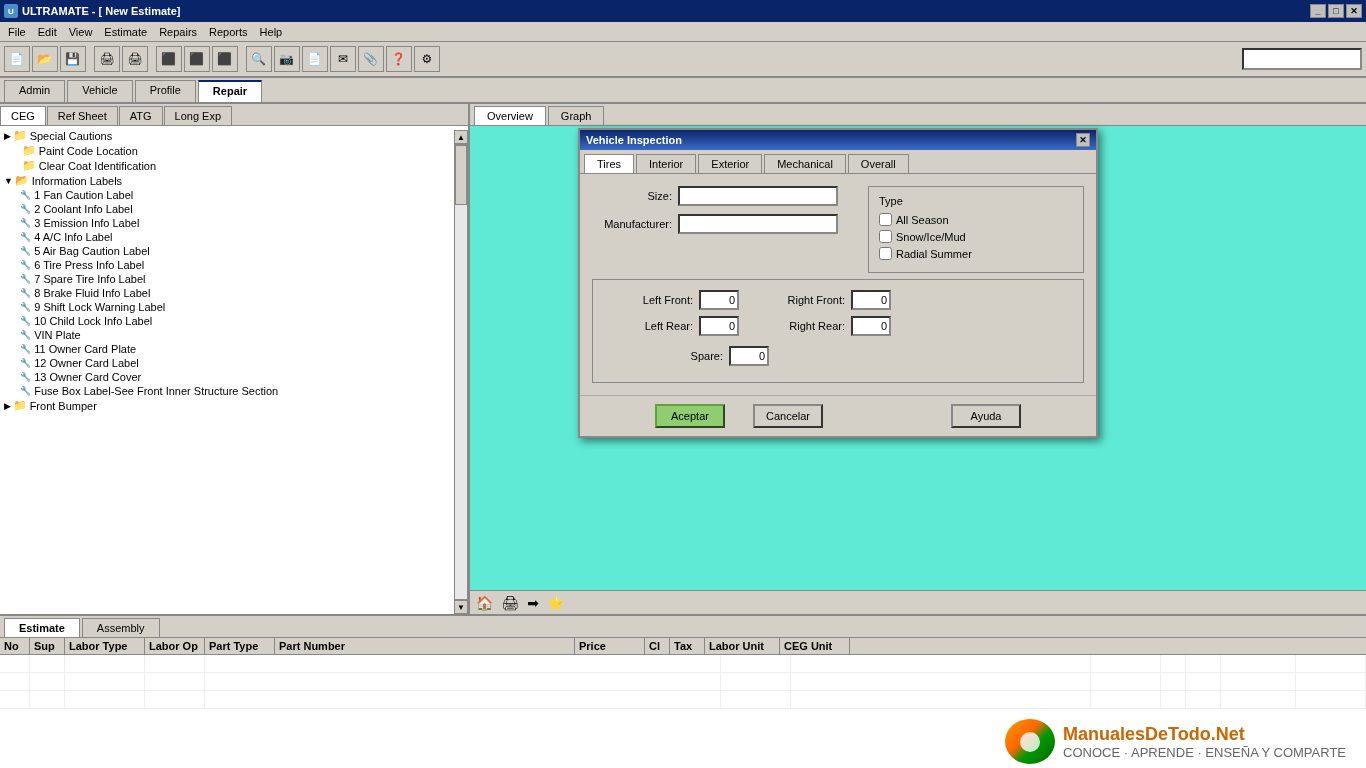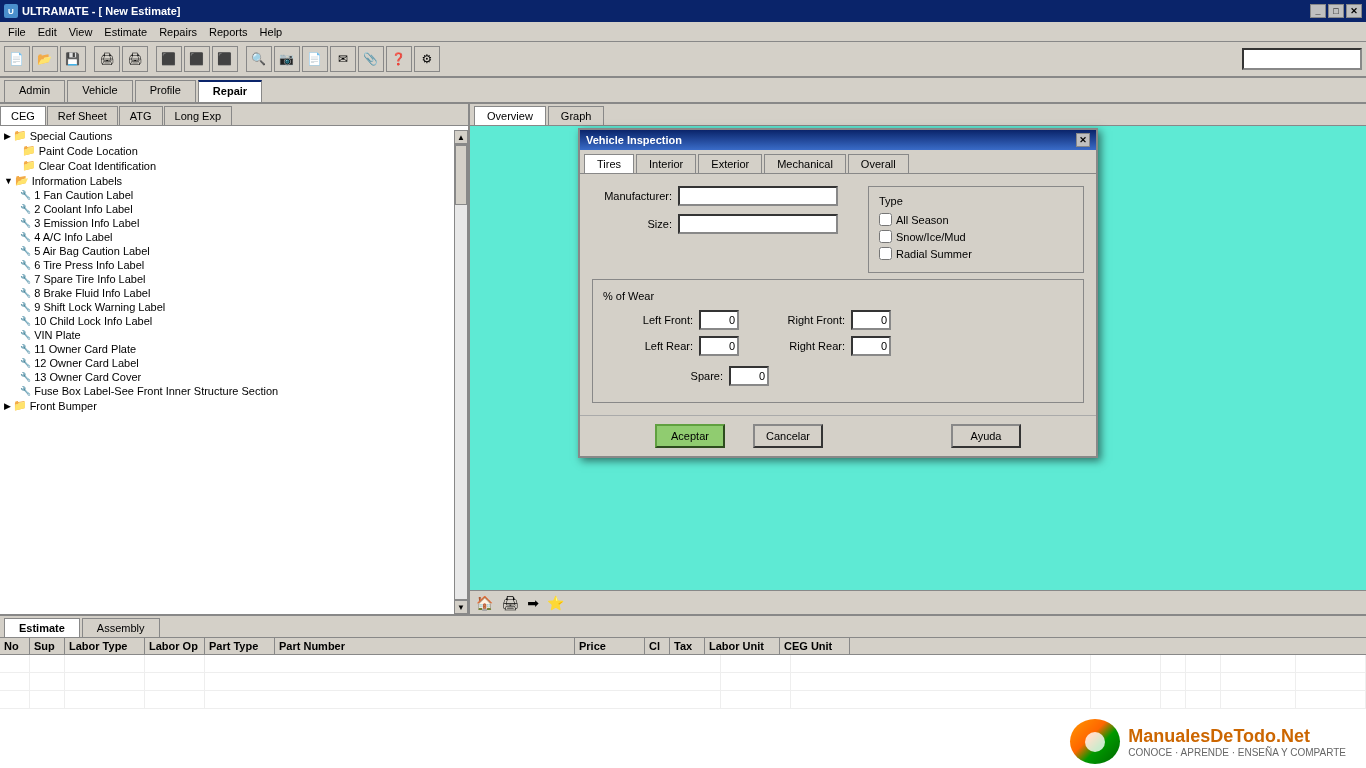--- a/index.html
+++ b/index.html
@@ -305,25 +305,25 @@
       <div class="dialog-tab">Interior</div>
       <div class="dialog-tab">Exterior</div>
       <div class="dialog-tab">Mechanical</div>
       <div class="dialog-tab">Overall</div>
     </div>
     <div class="dialog-body">
 
       <div style="display:flex; gap:10px;">
         <div style="flex:1;">
           <div class="dialog-row">
+            <span class="dialog-label">Size:</span>
+            <input class="dialog-input" type="text" value="" style="">
+          </div>
+          <div class="dialog-row">
             <span class="dialog-label">Manufacturer:</span>
-            <input class="dialog-input" type="text" value="" style="">
-          </div>
-          <div class="dialog-row">
-            <span class="dialog-label">Size:</span>
             <input class="dialog-input" type="text" value="" style="">
           </div>
         </div>
         <div class="type-group">
           <div class="type-group-title">Type</div>
           <div class="checkbox-row">
             <input type="checkbox" style="">
             <span>All Season</span>
           </div>
           <div class="checkbox-row">
@@ -331,21 +331,20 @@
             <span>Snow/Ice/Mud</span>
           </div>
           <div class="checkbox-row">
             <input type="checkbox" style="">
             <span>Radial Summer</span>
           </div>
         </div>
       </div>
 
       <div class="wear-group">
-        <div class="wear-group-title">% of Wear</div>
         <div style="display:flex; gap:16px;">
           <div>
             <div class="wear-row">
               <span class="wear-label">Left Front:</span>
               <input class="wear-input" type="text" value="0" style="">
             </div>
             <div class="wear-row">
               <span class="wear-label">Left Rear:</span>
               <input class="wear-input" type="text" value="0" style="">
             </div>
@@ -438,18 +437,18 @@
       <div class="td td-ceg-unit"></div>
     </div>
 
     <div style="position:relative;height:60px;">
       <div style="position:absolute;right:20px;bottom:5px;display:flex;align-items:center;gap:8px;">
         <div style="width:50px;height:45px;background:linear-gradient(135deg,#f90 0%,#f60 40%,#090 60%,#060 100%);border-radius:50%;display:flex;align-items:center;justify-content:center;">
           <div style="width:20px;height:20px;background:white;border-radius:50%;opacity:0.8;"></div>
         </div>
         <div>
           <div style="font-size:18px;font-weight:bold;color:#cc6600;">ManualesDeTodo.Net</div>
-          <div style="font-size:10px;color:#666;">CONOCE · APRENDE · ENSEÑA Y COMPARTE</div>
+          <div style="font-size:13px;color:#666;">CONOCE · APRENDE · ENSEÑA Y COMPARTE</div>
         </div>
       </div>
     </div>
   </div>
 </div>
 
 </body></html>

